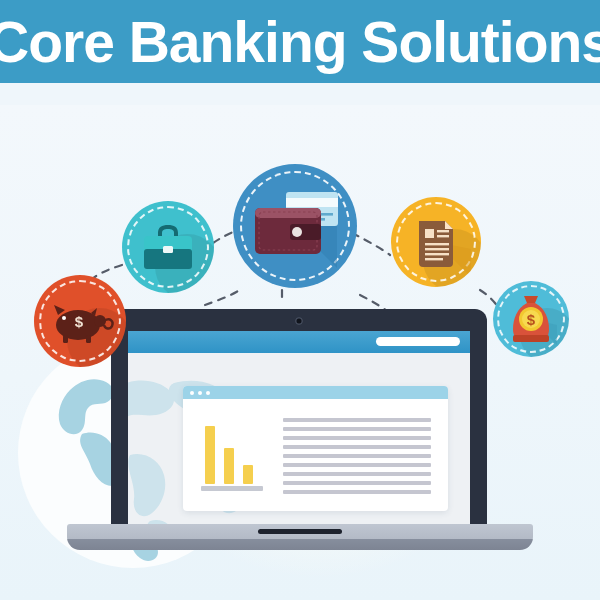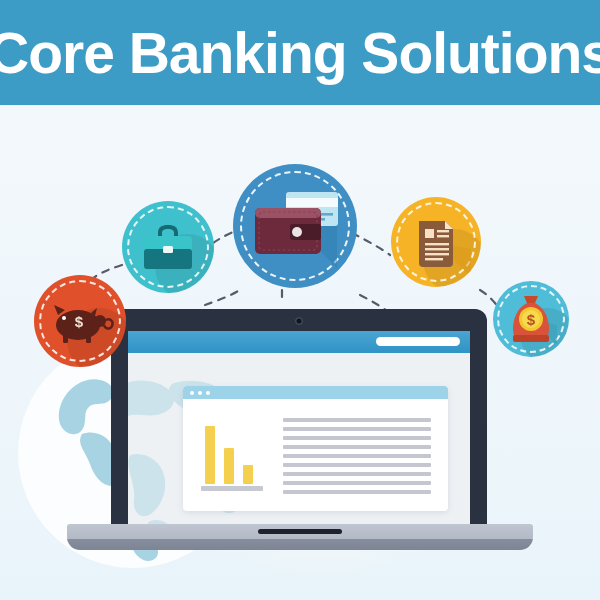--- a/index.html
+++ b/index.html
@@ -5,21 +5,21 @@
   html,body{margin:0;padding:0;}
   body{
     width:600px;height:600px;overflow:hidden;
     background:#eef5fb;
     font-family:"Liberation Sans", sans-serif;
   }
   #stage{position:relative;width:600px;height:600px;overflow:hidden;background:#eff6fb;}
 
   
   .header-band{
-    position:absolute;left:0;top:0;width:600px;height:105px;
+    position:absolute;left:0;top:0;width:600px;height:83px;
     background:#3c9cc6;
     overflow:hidden;
   }
   .header-title{
     position:absolute;left:50%;top:50%;
     transform:translate(-50%,-50%);
     white-space:nowrap;
     color:#ffffff;
     font-size:57px;
     font-weight:bold;

